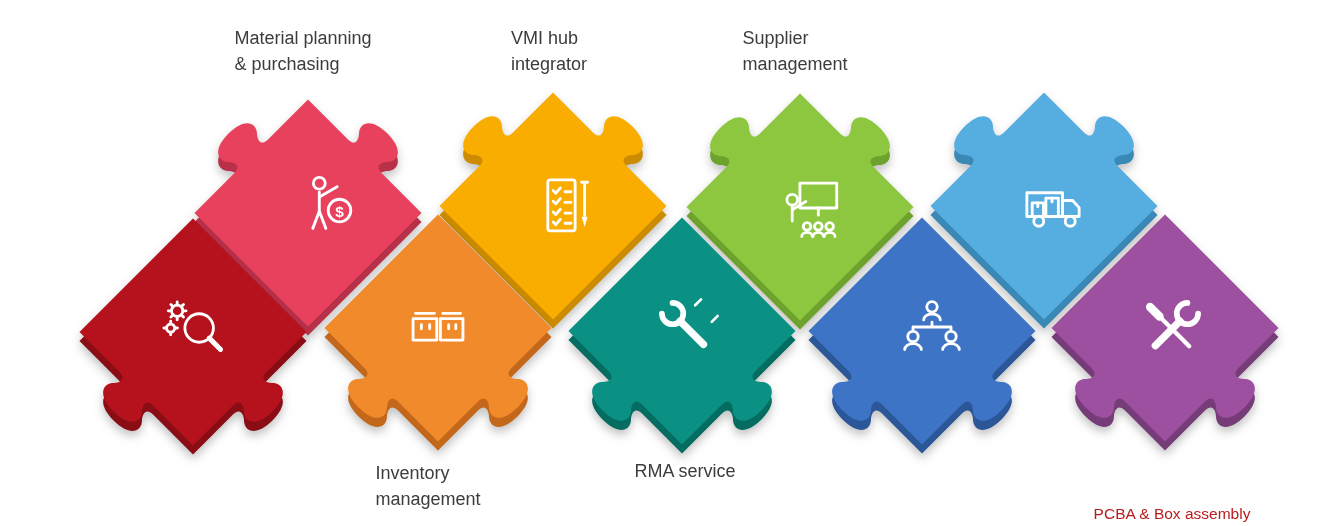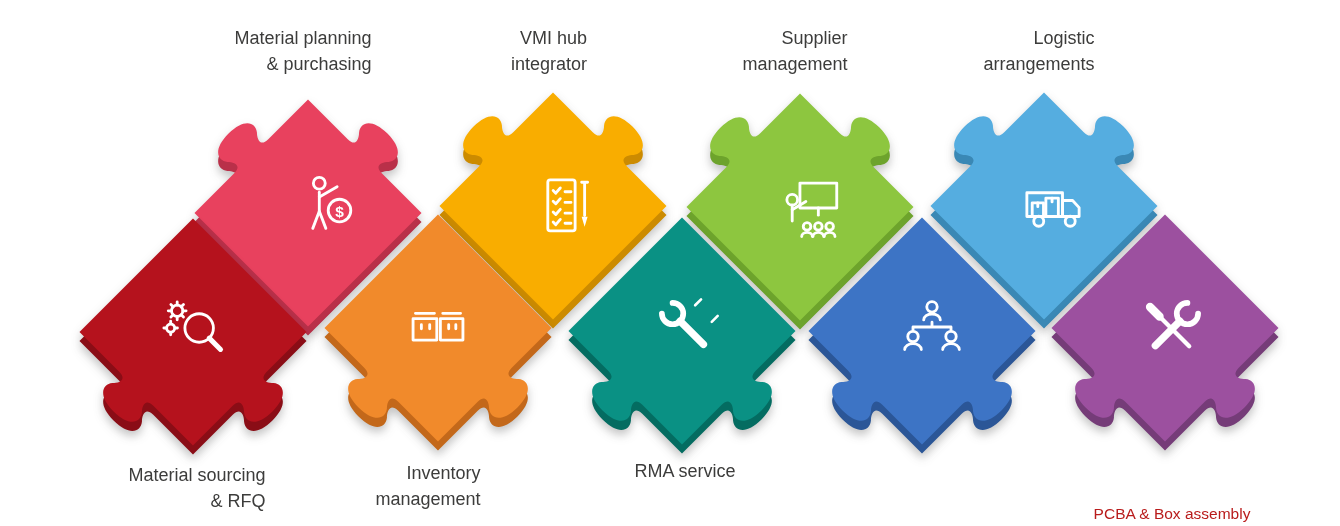--- a/index.html
+++ b/index.html
@@ -12,21 +12,21 @@
   .piece svg { width:100%; height:100%; display:block; }
   .rot45  { transform:rotate(45deg); }
   .rot225 { transform:rotate(225deg); }
   .ztop    { z-index:1; }
   .zbottom { z-index:2; }
 
   .icon { position:absolute; width:76px; height:76px; transform:translate(-50%,-50%);
           z-index:5; display:flex; align-items:center; justify-content:center; }
   .icon svg { width:100%; height:100%; }
 
-  .label { position:absolute; transform:translateX(-50%); text-align:right;
+  .label { position:absolute; transform:translateX(-50%); text-align:left;
            font-size:18px; line-height:1.45; color:#3c3c3b; white-space:pre-line; z-index:6; }
   .label.muted { color:#b91c1c; font-size:15.5px; }
 </style>
 </head>
 <body>
 
 <div class="canvas">
 
   <div class="piece zbottom" style="left:193px;top:332px">
     <svg viewBox="-26 -26 152 152" class="rot225">
@@ -186,23 +186,19 @@
       <path d="M38.6 25.4L18 46" stroke-width="6.2"></path>
     </svg>
   </div>
 
   <div class="label" style="left:303px;top:25px">Material planning
 &amp; purchasing</div>
   <div class="label" style="left:549px;top:25px">VMI hub
 integrator</div>
   <div class="label" style="left:795px;top:25px">Supplier
 management</div>
-  <div class="label" style="left:1039px;top:25px">Logistic
-arrangements</div>
-
-  <div class="label" style="left:197px;top:462px">Material sourcing
-&amp; RFQ</div>
+
   <div class="label" style="left:428px;top:460px">Inventory
 management</div>
   <div class="label" style="left:685px;top:458px">RMA service</div>
   <div class="label muted" style="left:1172px;top:503px">PCBA &amp; Box assembly</div>
 
 </div>
 
 </body></html>

